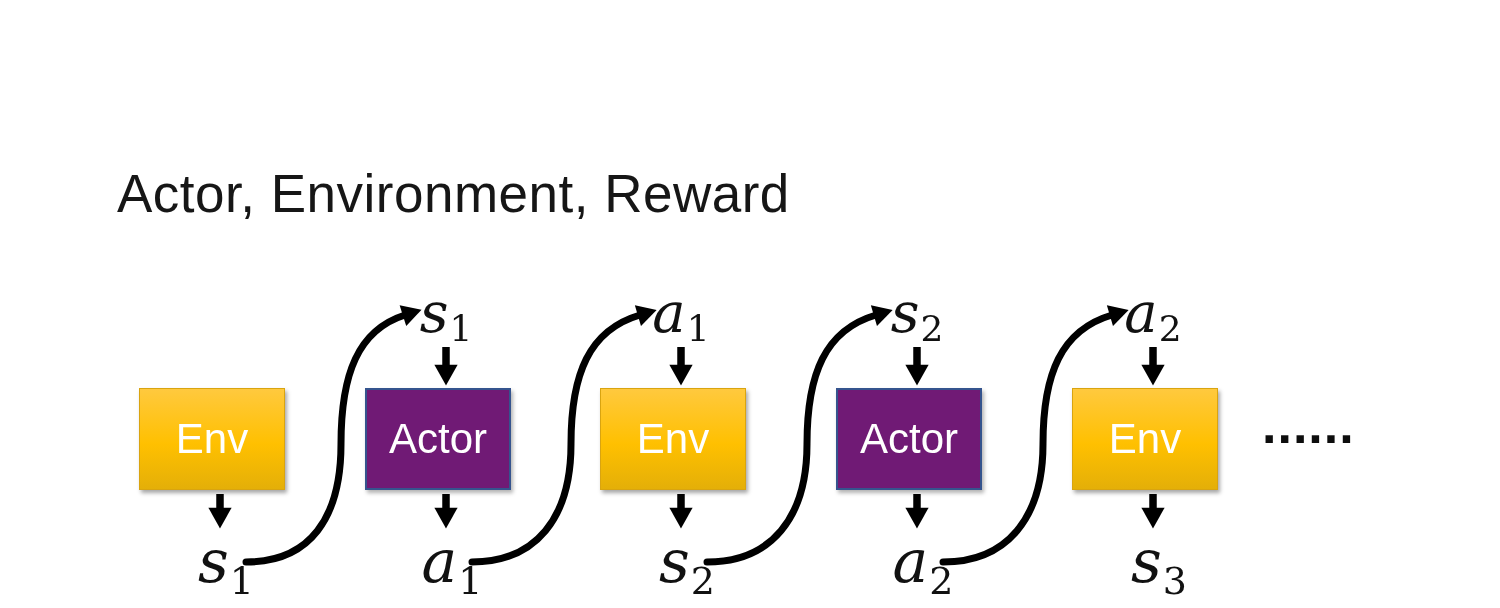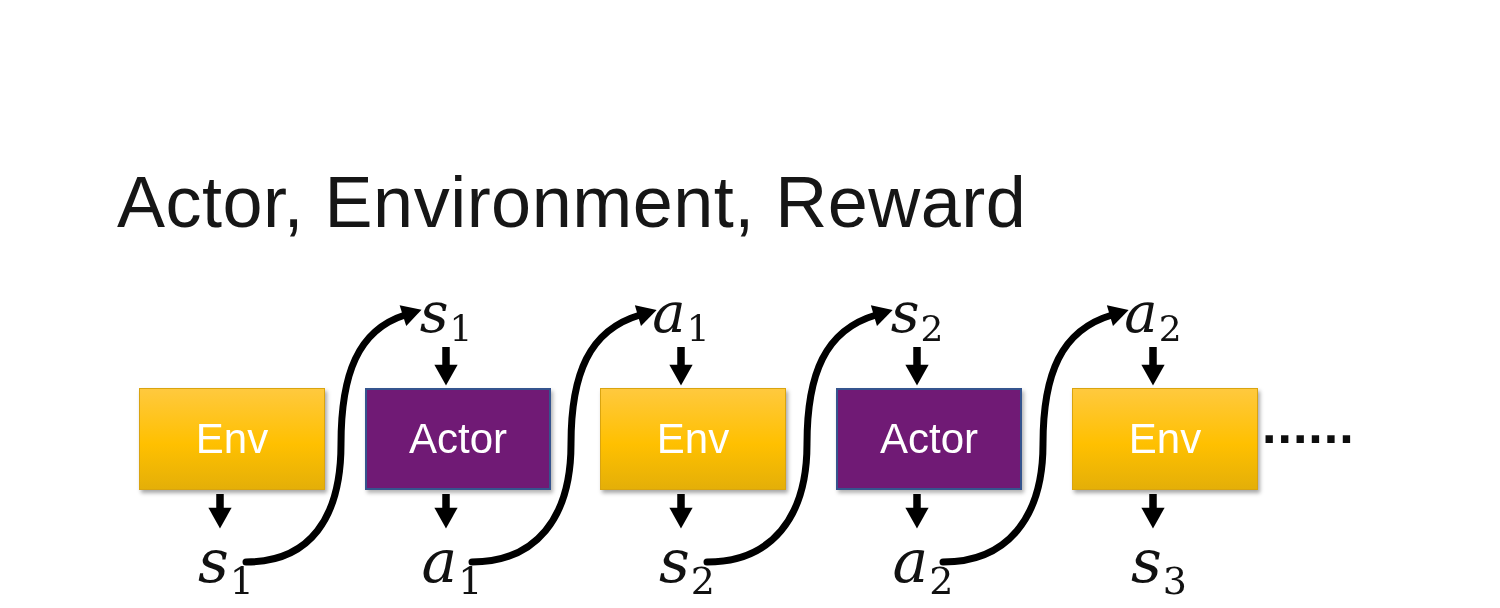--- a/index.html
+++ b/index.html
@@ -5,32 +5,32 @@
   html,body{margin:0;padding:0;background:#ffffff;}
   .stage{
     position:relative;
     width:1500px;height:608px;
     background:#ffffff;
     overflow:hidden;
     font-family:"Liberation Sans",sans-serif;
   }
   .slide-title{
     position:absolute;
-    left:117px;top:118px;
-    font-size:72px;
+    left:117px;top:131px;
+    font-size:53px;
     font-weight:300;
     letter-spacing:0.5px;
     color:#161616;
     white-space:nowrap;
     line-height:1;
   }
   .box{
     position:absolute;
     top:388px;
-    width:186px;height:102px;
+    width:146px;height:102px;
     display:flex;align-items:center;justify-content:center;
     box-sizing:border-box;
     line-height:1;
   }
   .box.env{
     background:linear-gradient(180deg,#FFC93E 0%,#FFC000 55%,#E4AF08 100%);
     border:1px solid #D9A410;
     box-shadow:2px 3px 4px rgba(0,0,0,0.35);
   }
   .box.actor{

